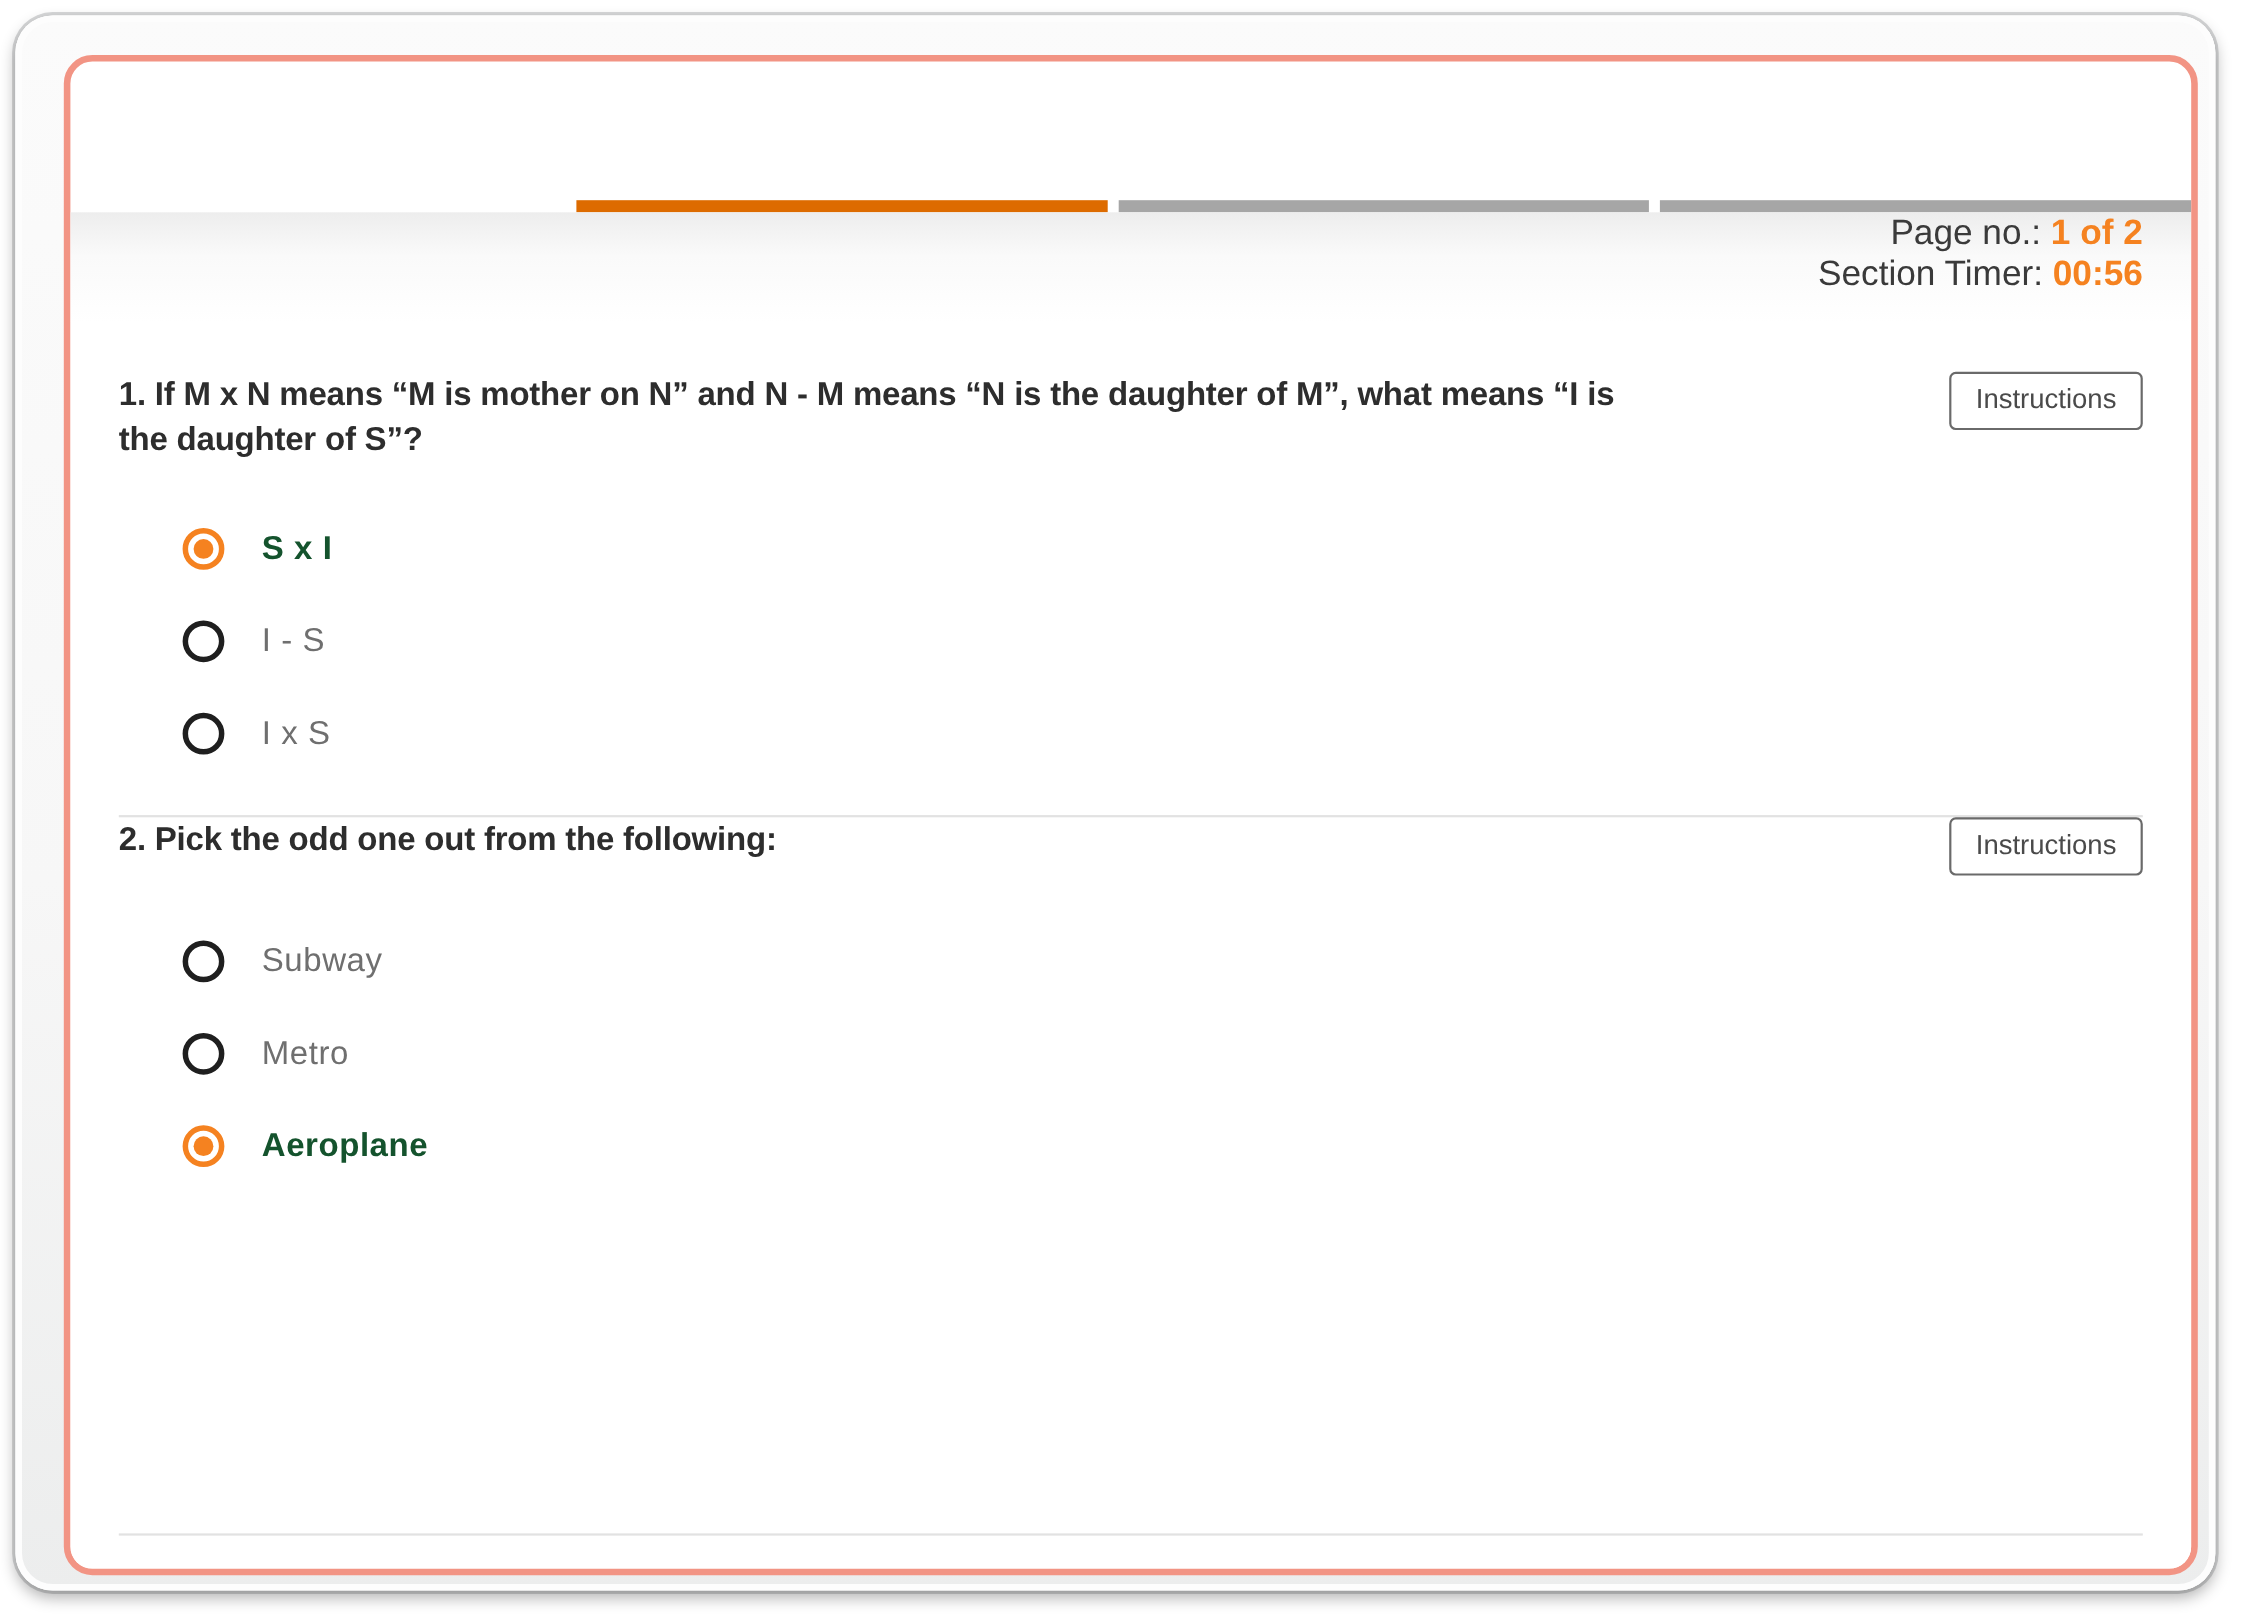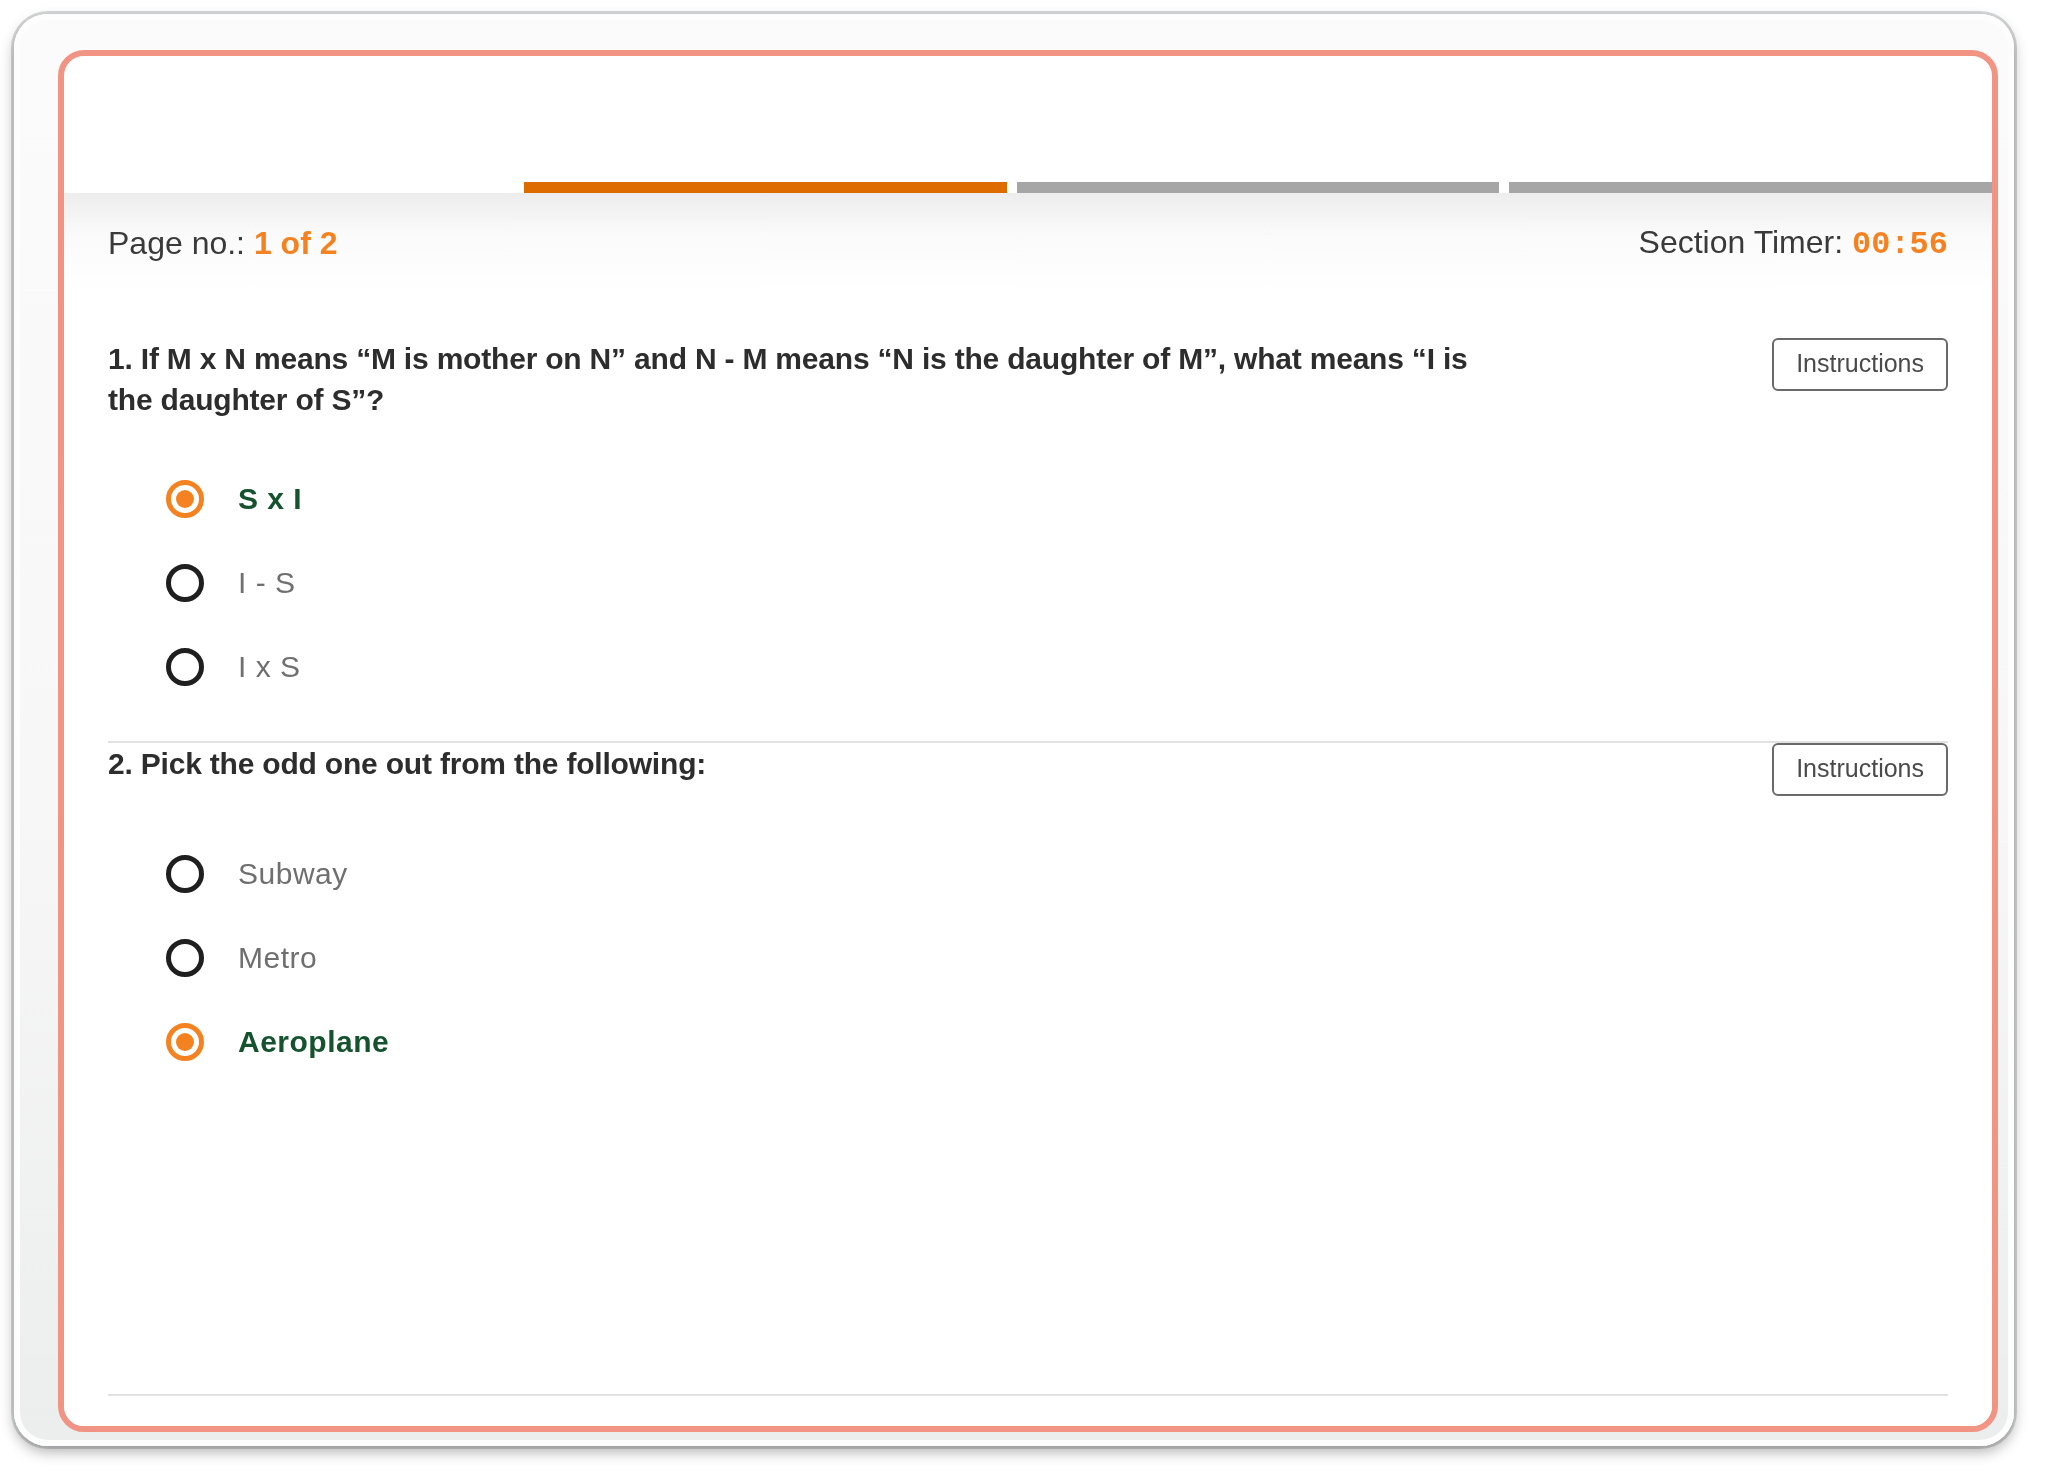--- a/index.html
+++ b/index.html
@@ -138,36 +138,37 @@
   .seg-item:last-child { margin-right: 0; }
   .seg-active { background: #dd6b00; }
   .seg-idle { background: #a6a6a6; }
 
   
   .page-bar {
     position: absolute;
     left: 0; top: 137px;
     width: 100%; height: 100px;
     background: linear-gradient(180deg,#ededed 0%,#fafafa 40%,#ffffff 100%);
-    display: flex; align-items: center;
+    display: flex; align-items: flex-end;
     padding: 0 44px;
+    flex-direction: column;
   }
   .page-no {
     font-size: 32px;
     color: #3a3a3a;
     font-weight: 400;
   }
   .page-no .val { color: #f58220; font-weight: 700; }
   .timer {
     margin-left: auto;
     font-size: 32px;
     color: #3a3a3a;
     font-weight: 400;
   }
-  .timer .val { color: #f58220; font-weight: 700; font-family: Liberation Mono, monospace; }
+  .timer .val { color: #f58220; font-weight: 700; }
 
   
   .content {
     position: absolute;
     left: 0; top: 237px;
     width: 100%; height: 1145px;
     background: #ffffff;
     overflow: hidden;
   }
 

